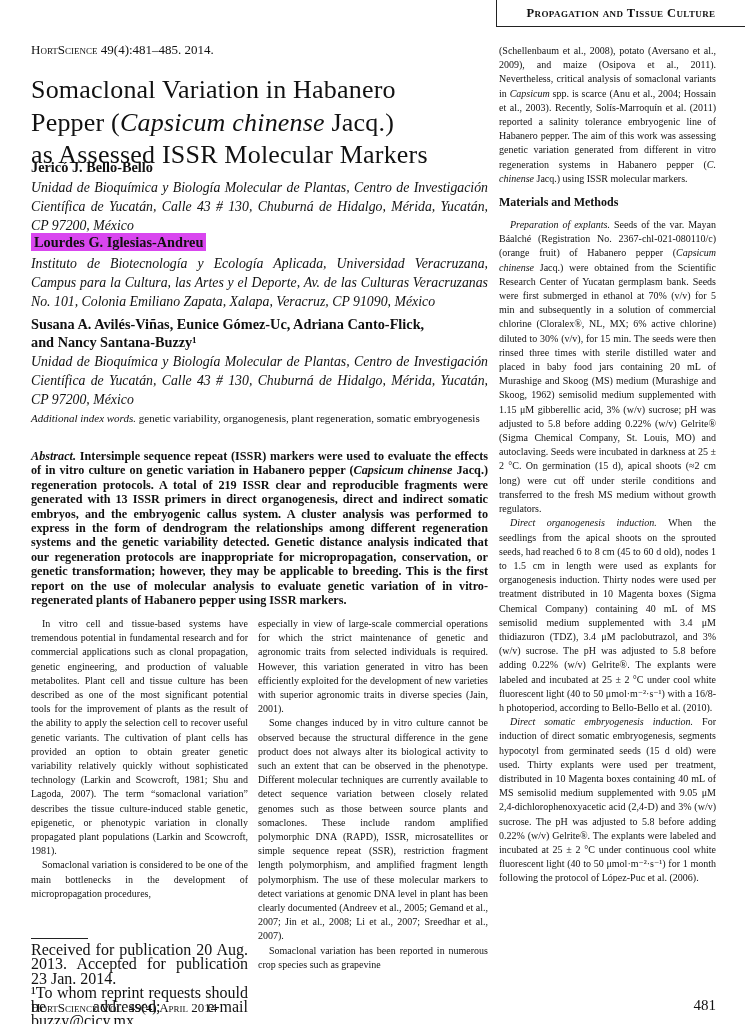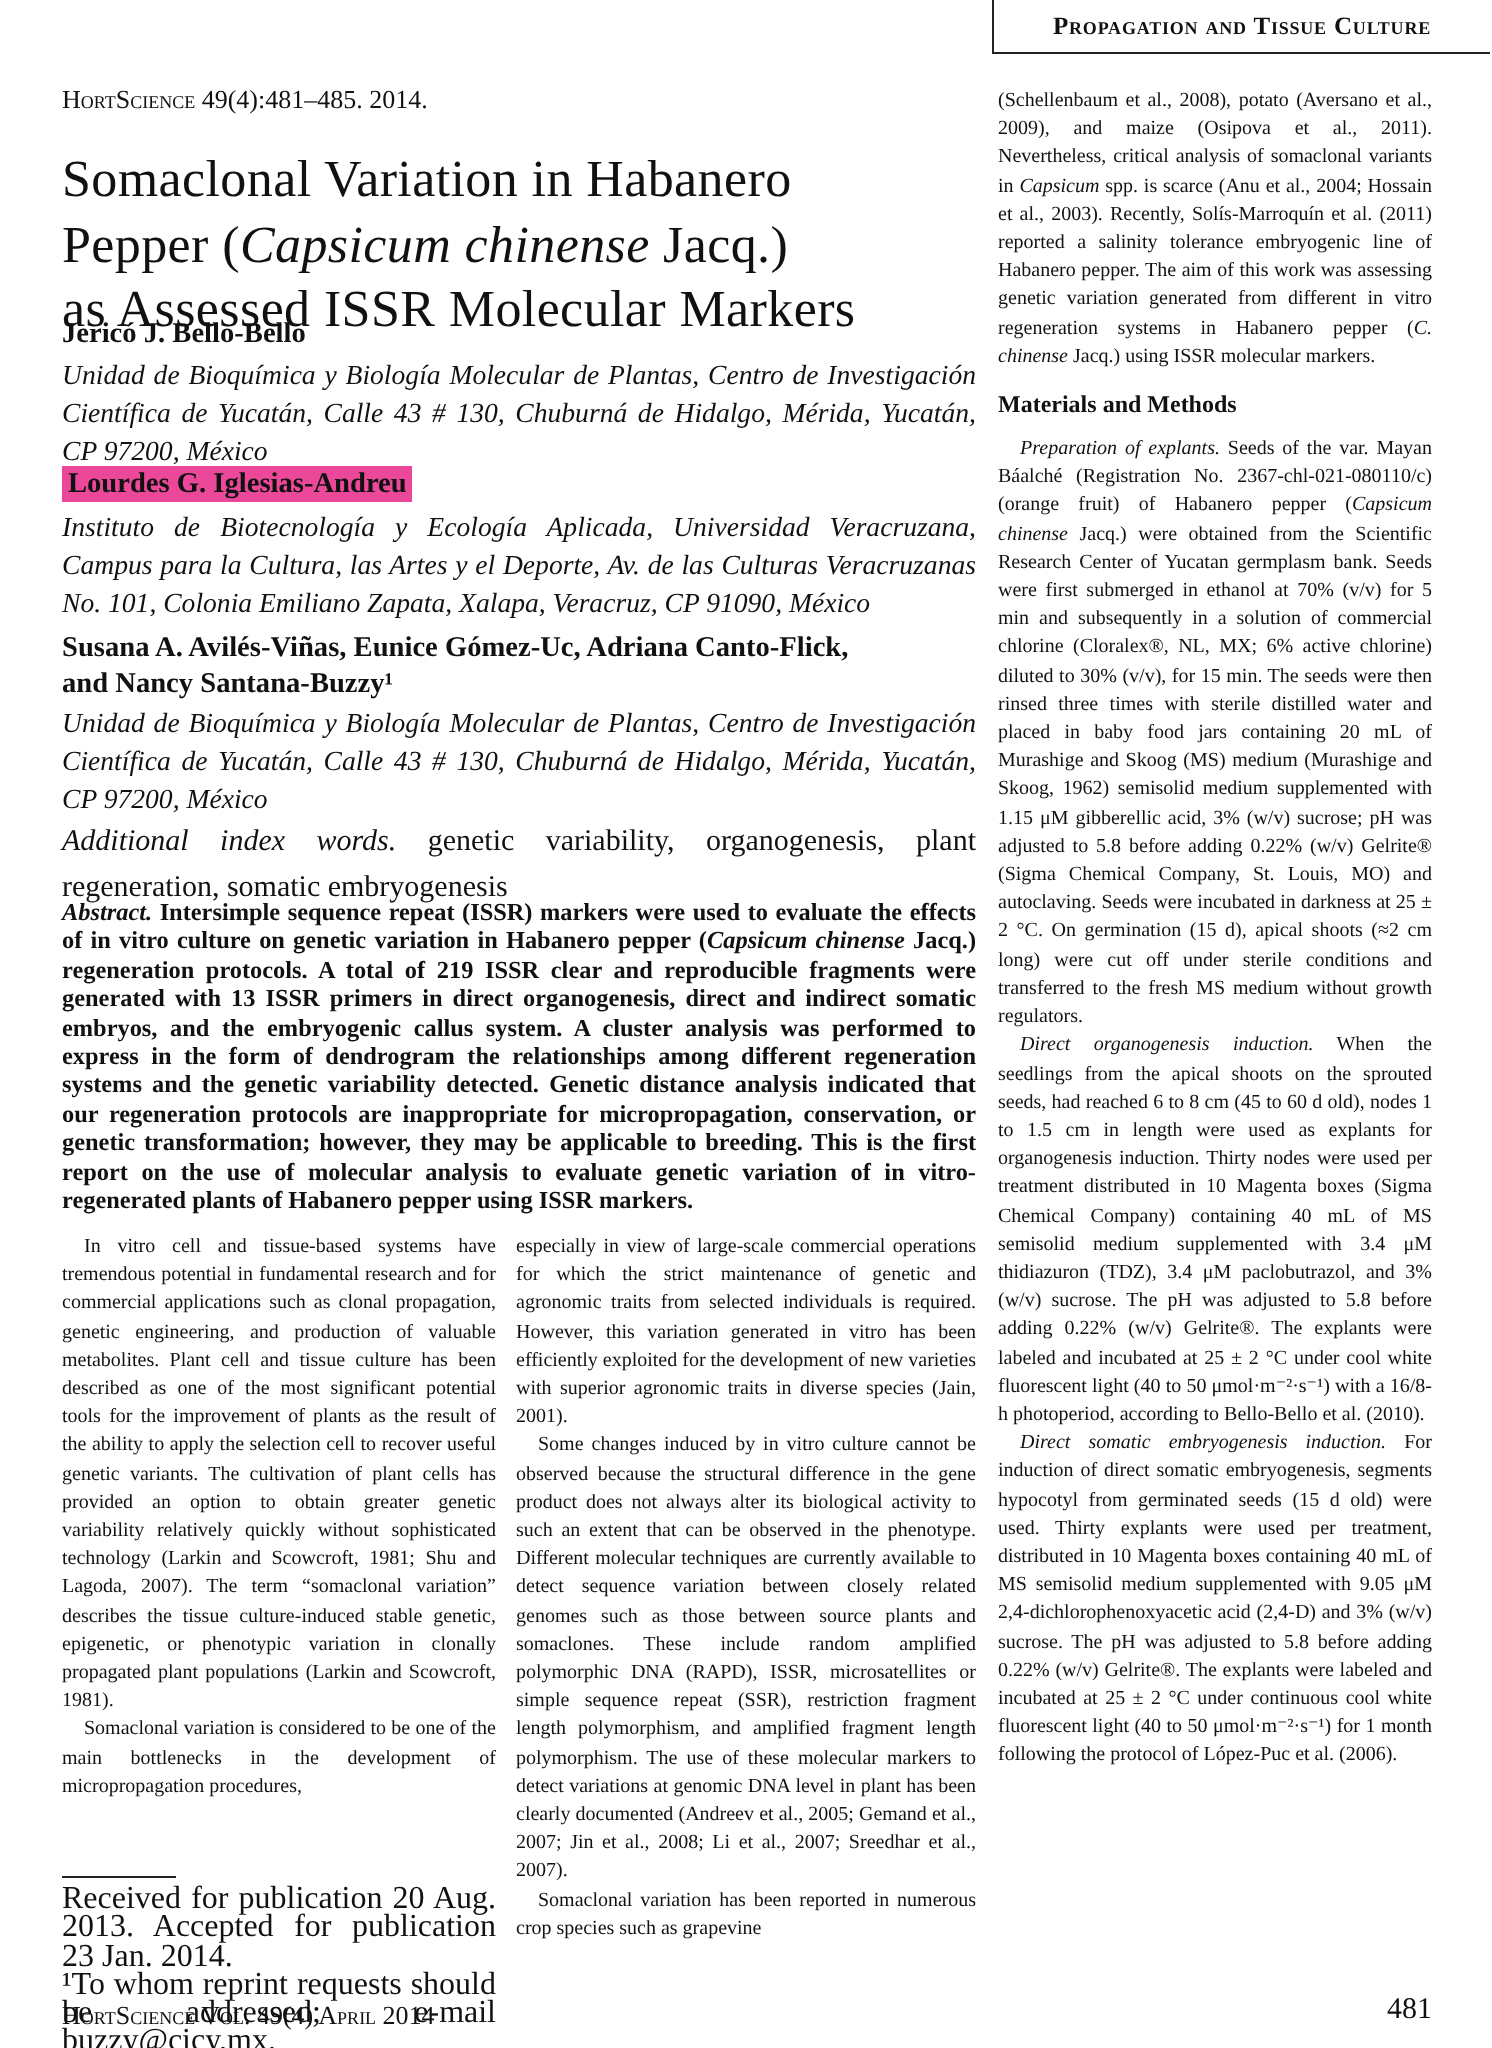--- a/index.html
+++ b/index.html
@@ -3,41 +3,41 @@
 <meta charset="utf-8">
 <style>
   html,body{margin:0;padding:0;}
   body{
     width:746px;height:1024px;position:relative;overflow:hidden;
     background:#ffffff;color:#111;
     font-family:"Liberation Serif","DejaVu Serif",serif;
   }
   .sc{font-variant:small-caps;}
   .it{font-style:italic;}
-  .hl{background:#ec4899;padding:1px 3px;}
+  .hl{background:#d946ef;padding:1px 3px;}
   .banner{
     position:absolute;top:0;left:496px;width:248px;height:26px;
     border-left:1.6px solid #222;border-bottom:1.8px solid #222;
     display:flex;align-items:center;justify-content:center;
     font-weight:bold;font-size:12.5px;letter-spacing:.4px;
   }
   .citation{position:absolute;left:31px;top:42px;font-size:13px;}
   .title{
     position:absolute;left:31px;top:57px;width:470px;
     font-size:26px;font-weight:normal;line-height:1.24;letter-spacing:.2px;
   }
   .aname{position:absolute;left:31px;width:457px;font-size:14.3px;font-weight:bold;line-height:1.25;}
   .aname.n1{top:159px;}
   .aname.n2{top:234px;}
   .aname.n3{top:316px;}
   .affil{position:absolute;left:31px;width:457px;font-size:13.8px;font-style:italic;line-height:1.38;text-align:justify;}
   .affil.f1{top:178px;}
   .affil.f2{top:254px;}
   .affil.f3{top:352px;}
-  .idx{position:absolute;left:31px;top:410px;width:457px;font-size:15px;line-height:1.5;text-align:justify;}
+  .idx{position:absolute;left:31px;top:410px;width:457px;font-size:11px;line-height:1.5;text-align:justify;}
   .abstract{position:absolute;left:31px;top:449px;width:457px;font-size:12.2px;font-weight:bold;line-height:1.18;text-align:justify;}
   .colA{position:absolute;left:31px;top:617px;width:217px;height:316px;overflow:hidden;}
   .colB{position:absolute;left:258px;top:617px;width:230px;height:392px;overflow:hidden;}
   .colC{position:absolute;left:499px;top:44px;width:217px;height:935px;overflow:hidden;}
   .para{margin:0;font-size:10px;line-height:14.2px;text-align:justify;}
   .para.ind{text-indent:11px;}
   .mh{font-weight:bold;text-align:left;font-size:12px;margin:9px 0 8px;}
   .footnote{position:absolute;left:31px;top:938px;width:217px;}
   .fn-rule{width:57px;border-top:1.4px solid #222;margin-bottom:4px;}
   .footnote .para{font-size:16px;line-height:14.3px;}

